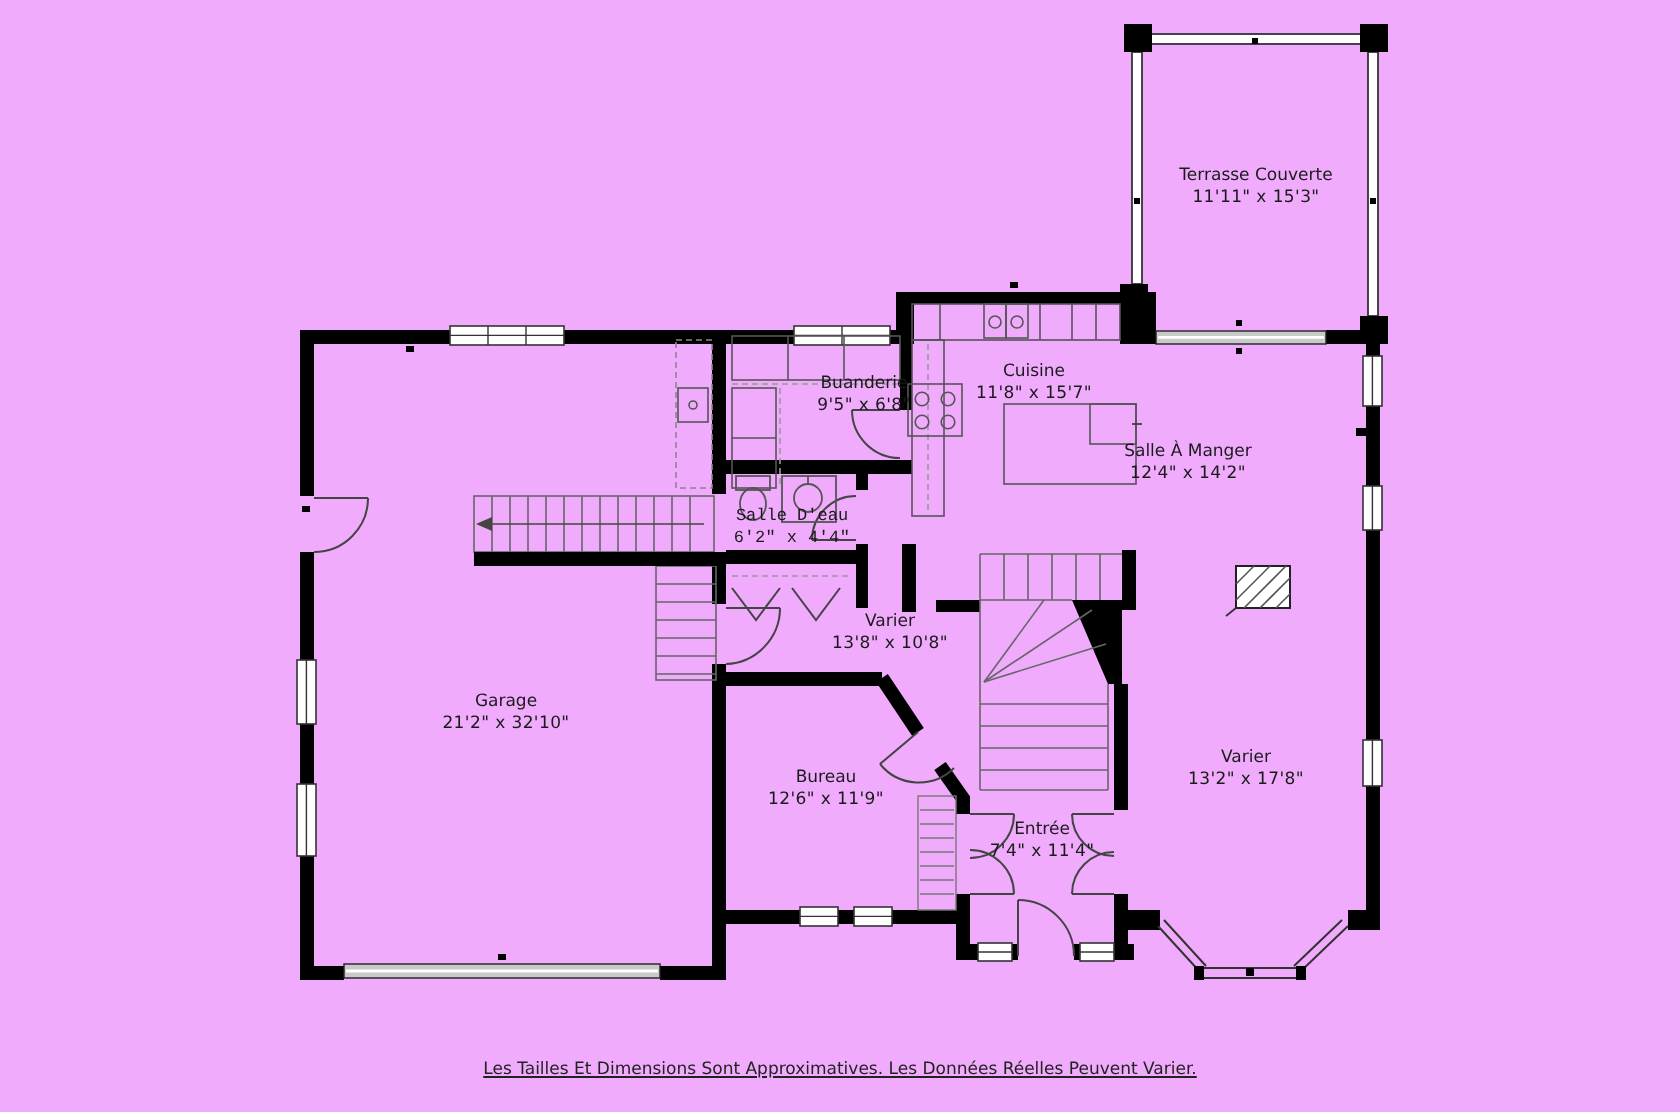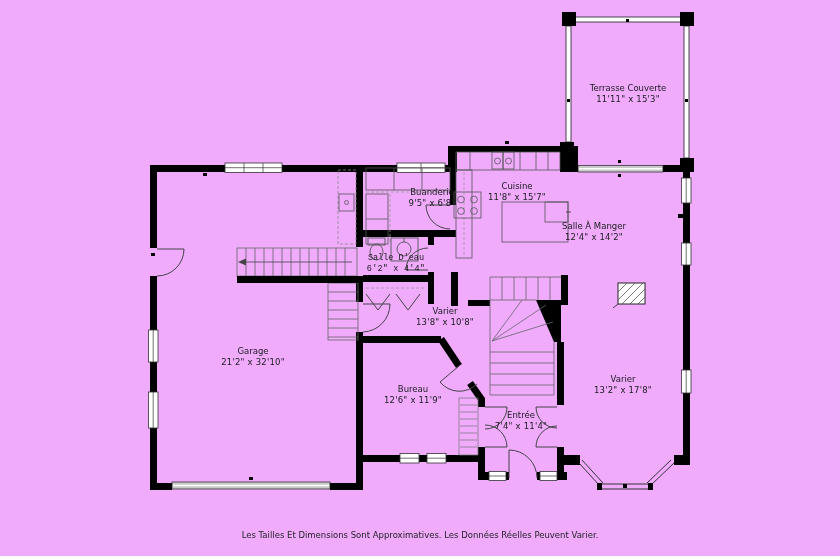--- a/index.html
+++ b/index.html
@@ -4,21 +4,21 @@
 <style>
   html,body{margin:0;padding:0;background:#fff;}
   #plan-root{position:relative;width:840px;height:556px;background:#f0abfc;overflow:hidden;
              font-family:"DejaVu Sans","Liberation Sans",sans-serif;}
   #plan-svg{position:absolute;left:0;top:0;}
   #labels-layer{position:absolute;left:0;top:0;width:840px;height:560px;pointer-events:none;}
   .room-label{position:absolute;transform:translate(-50%,-50%);text-align:center;
               font-size:8.5px;line-height:11px;color:#1a1a1a;white-space:nowrap;}
   .room-label .dims{letter-spacing:.2px;}
   #disclaimer{position:absolute;left:0;top:530px;width:840px;text-align:center;
-              font-size:8.5px;color:#222;}
+              font-size:8.5px;color:#222;text-decoration:underline;}
 </style>
 </head>
 <body>
 
 <div id="plan-root">
 
 <svg id="plan-svg" width="840" height="560" viewBox="0 0 840 560">
 
   <g>
     <rect x="575" y="17" width="106" height="5" fill="#fff" stroke="#333" stroke-width="0.9"></rect>

